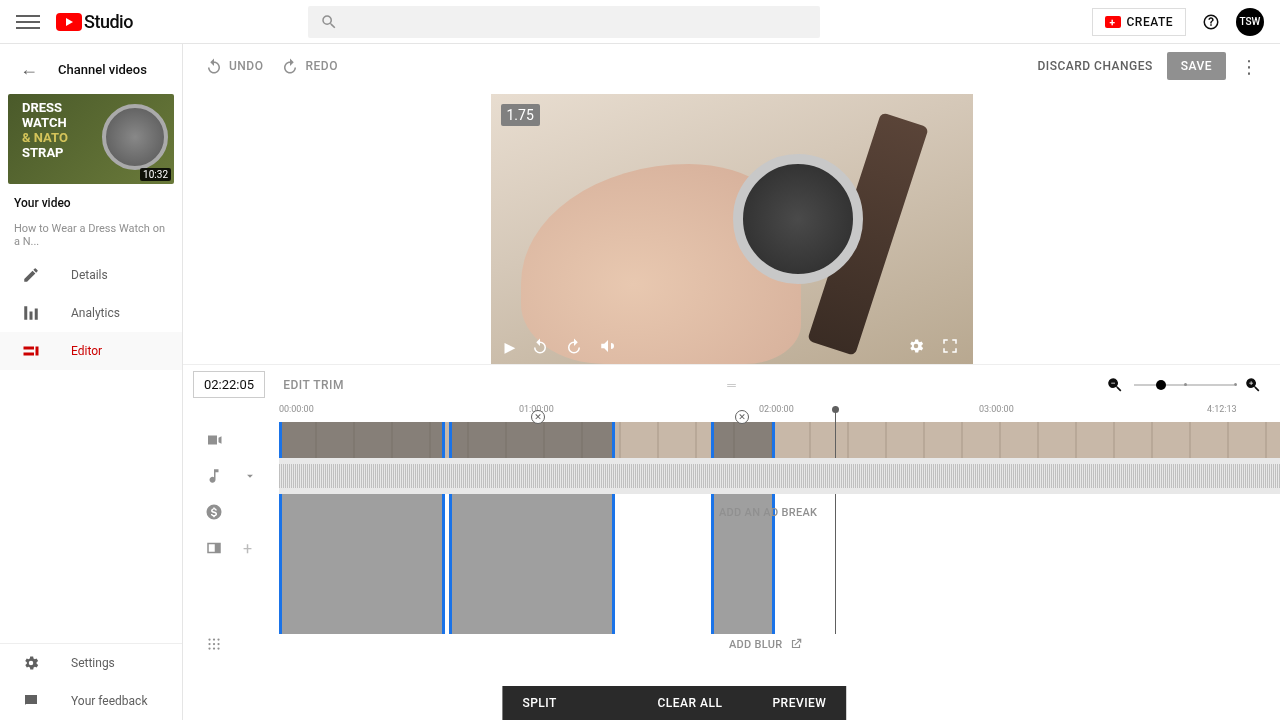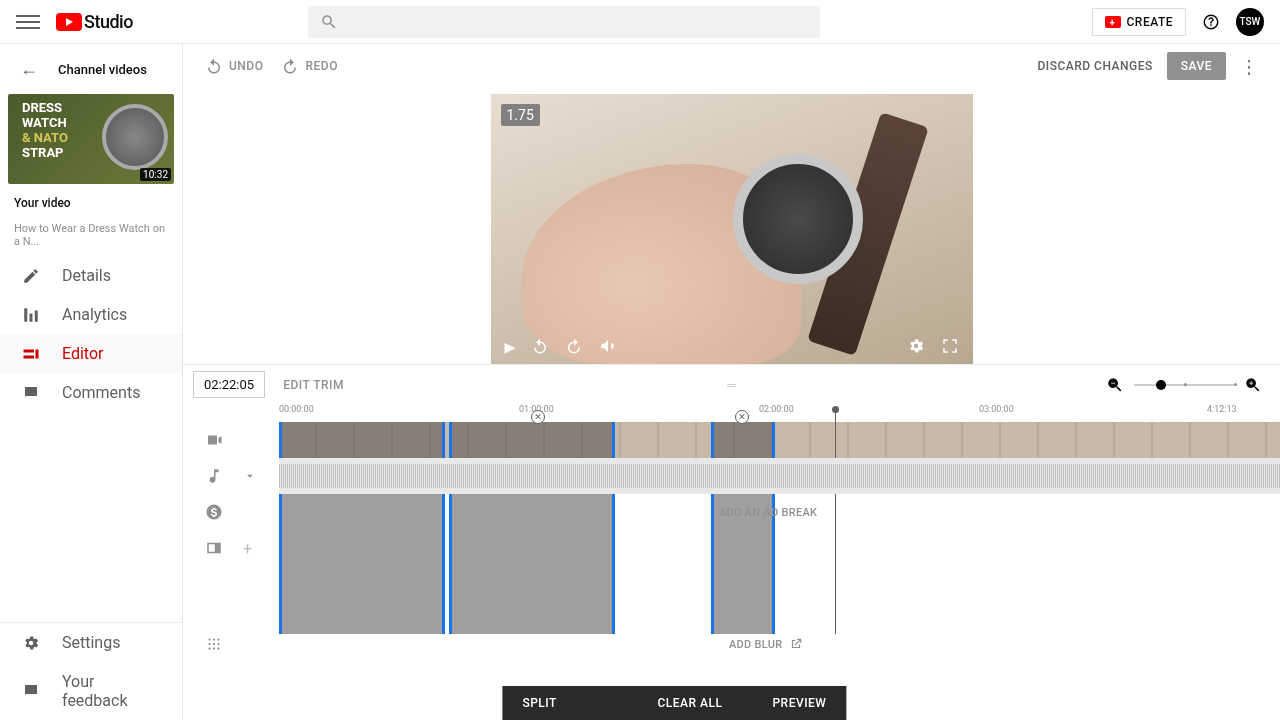--- a/index.html
+++ b/index.html
@@ -29,21 +29,21 @@
 .thumb-text .l1 { color: #fff; font-size: 13px; font-weight: bold; }
 .thumb-text .l2 { color: #fff; font-size: 13px; font-weight: bold; }
 .thumb-text .l3 { color: #d4c45a; font-size: 13px; font-weight: bold; }
 .thumb-text .l4 { color: #fff; font-size: 13px; font-weight: bold; }
 .thumb-watch { position: absolute; right: 6px; top: 10px; width: 66px; height: 66px; border-radius: 50%; background: radial-gradient(circle,#888,#555); border: 4px solid #aaa; }
 .thumb-dur { position: absolute; bottom: 3px; right: 3px; background: rgba(0,0,0,0.85); color: #fff; font-size: 10px; padding: 1px 3px; border-radius: 2px; margin-top: 8px; }
 .video-meta { padding: 12px 14px 8px; }
 .video-meta .t { font-size: 12px; font-weight: 500; }
 .video-meta .s { font-size: 11px; color: #909090; margin-top: 12px; }
 .nav { flex: 1; }
-.nav-item { display: flex; align-items: center; gap: 22px; padding: 10px 22px; font-size: 16px; color: #606060; cursor: pointer; }
+.nav-item { display: flex; align-items: center; gap: 31px; padding: 10px 22px; font-size: 12px; color: #606060; cursor: pointer; }
 .nav-item.active { color: #cc0000; background: #f9f9f9; }
 .nav-item .ico { width: 18px; height: 18px; display: flex; align-items: center; justify-content: center; }
 .sidebar-footer { border-top: 1px solid #eee; }
 .content { flex: 1; display: flex; flex-direction: column; overflow: hidden; }
 .page-title { font-size: 20px; font-weight: 500; padding: 20px 22px 8px; }
 .toolbar { display: flex; align-items: center; padding: 8px 22px 14px; gap: 18px; }
 .tb-btn { display: flex; align-items: center; gap: 6px; font-size: 12px; font-weight: 500; letter-spacing: 0.5px; color: #909090; cursor: pointer; }
 .toolbar-right { margin-left: auto; display: flex; align-items: center; gap: 14px; }
 .text-btn { font-size: 12px; font-weight: 500; letter-spacing: 0.5px; color: #606060; cursor: pointer; }
 .save-btn { background: #909090; color: #fff; padding: 7px 14px; font-size: 12px; font-weight: 500; letter-spacing: 0.5px; border-radius: 2px; cursor: pointer; }
@@ -167,28 +167,20 @@
           <span>Analytics</span>
         </div>
       <div class="nav-item active">
           <span class="ico">
             <svg viewBox="0 0 24 24">
               <path d="M2 6h14v4H2zm0 8h14v4H2zm16-8h4v12h-4z"></path>
             </svg>
           </span>
           <span>Editor</span>
         </div>
-      <div class="nav-item">
-          <span class="ico">
-            <svg viewBox="0 0 24 24">
-              <path d="M4 4h16v12H5.2L4 17.2zM6 8h12v2H6zm0 3h8v2H6z"></path>
-            </svg>
-          </span>
-          <span>Comments</span>
-        </div>
     </div>
     <div class="sidebar-footer">
       <div class="nav-item">
           <span class="ico">
             <svg viewBox="0 0 24 24">
               <path d="M19.4 13l.1-1-.1-1 2.1-1.6-2-3.5-2.5 1a7 7 0 00-1.7-1l-.4-2.6h-4l-.4 2.6a7 7 0 00-1.7 1l-2.5-1-2 3.5L6.5 11l-.1 1 .1 1-2.1 1.6 2 3.5 2.5-1c.5.4 1.1.7 1.7 1l.4 2.6h4l.4-2.6c.6-.3 1.2-.6 1.7-1l2.5 1 2-3.5zM12 15a3 3 0 110-6 3 3 0 010 6z"></path>
             </svg>
           </span>
           <span>Settings</span>
         </div>

